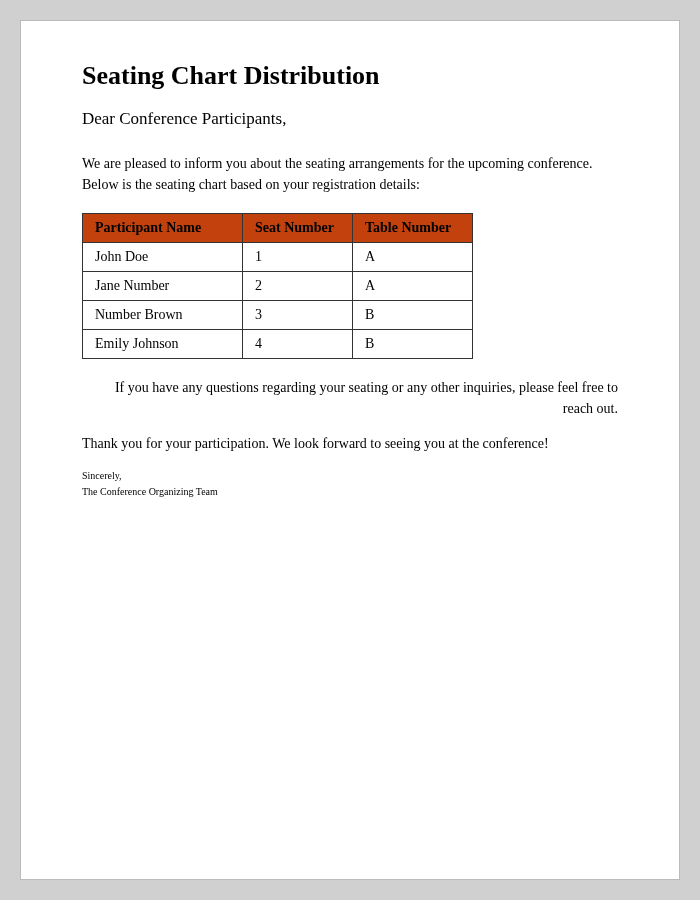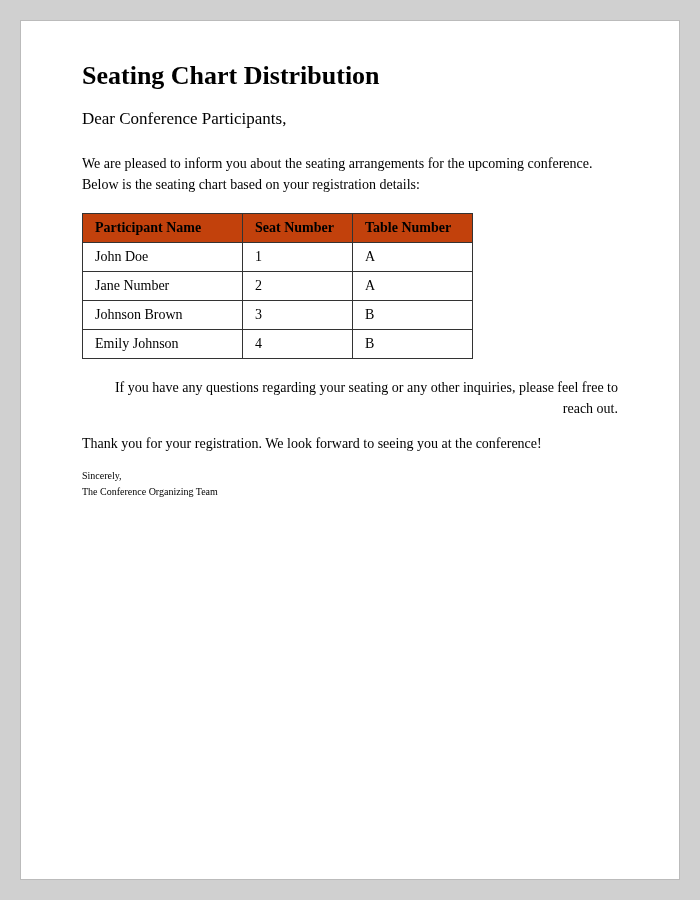--- a/index.html
+++ b/index.html
@@ -107,34 +107,34 @@
           <td>John Doe</td>
           <td>1</td>
           <td>A</td>
         </tr>
         <tr>
           <td>Jane Number</td>
           <td>2</td>
           <td>A</td>
         </tr>
         <tr>
-          <td>Johnson Brown</td>
+          <td>Number Brown</td>
           <td>3</td>
           <td>B</td>
         </tr>
         <tr>
           <td>Emily Johnson</td>
           <td>4</td>
           <td>B</td>
         </tr>
       </tbody>
   </table>
 
   <p class="footer-note">If you have any questions regarding your seating or any other inquiries, please feel free to reach out.</p>
 
-  <p class="thank-you">Thank you for your registration. We look forward to seeing you at the conference!</p>
+  <p class="thank-you">Thank you for your participation. We look forward to seeing you at the conference!</p>
 
   <div class="closing">
     <span>Sincerely,</span><br>
     <span>The Conference Organizing Team</span>
   </div>
 
 </div>
 
 </body></html>

